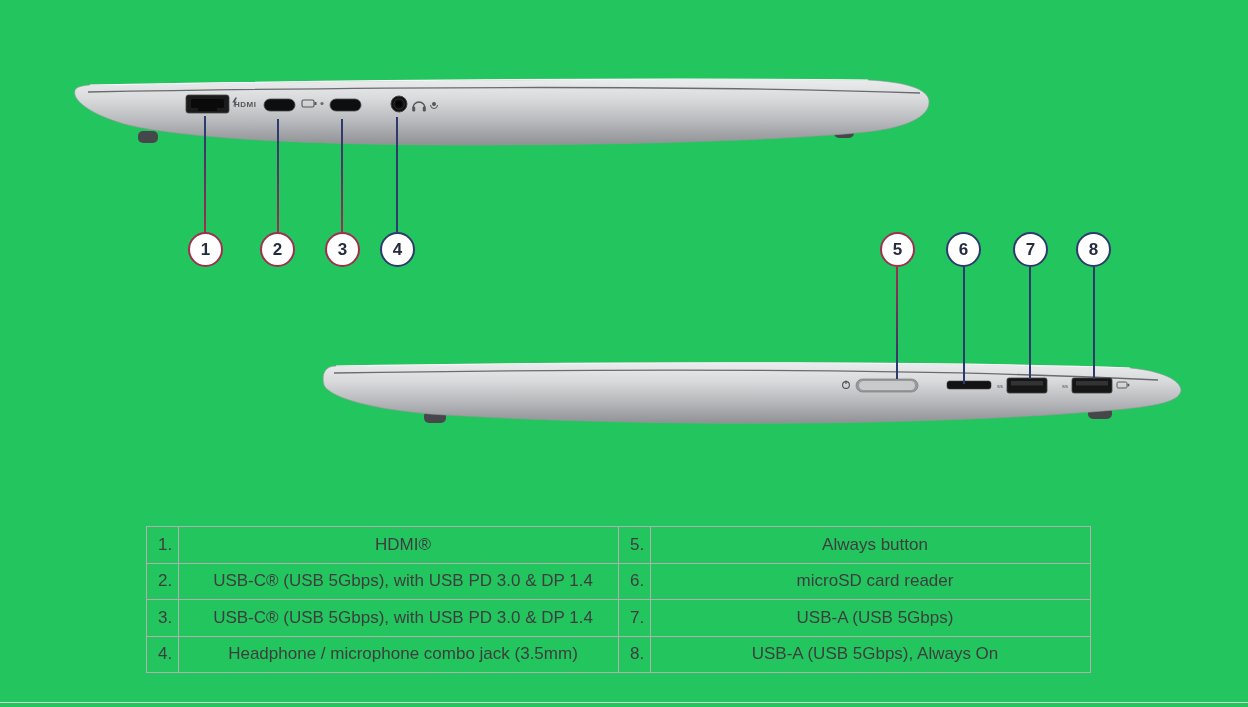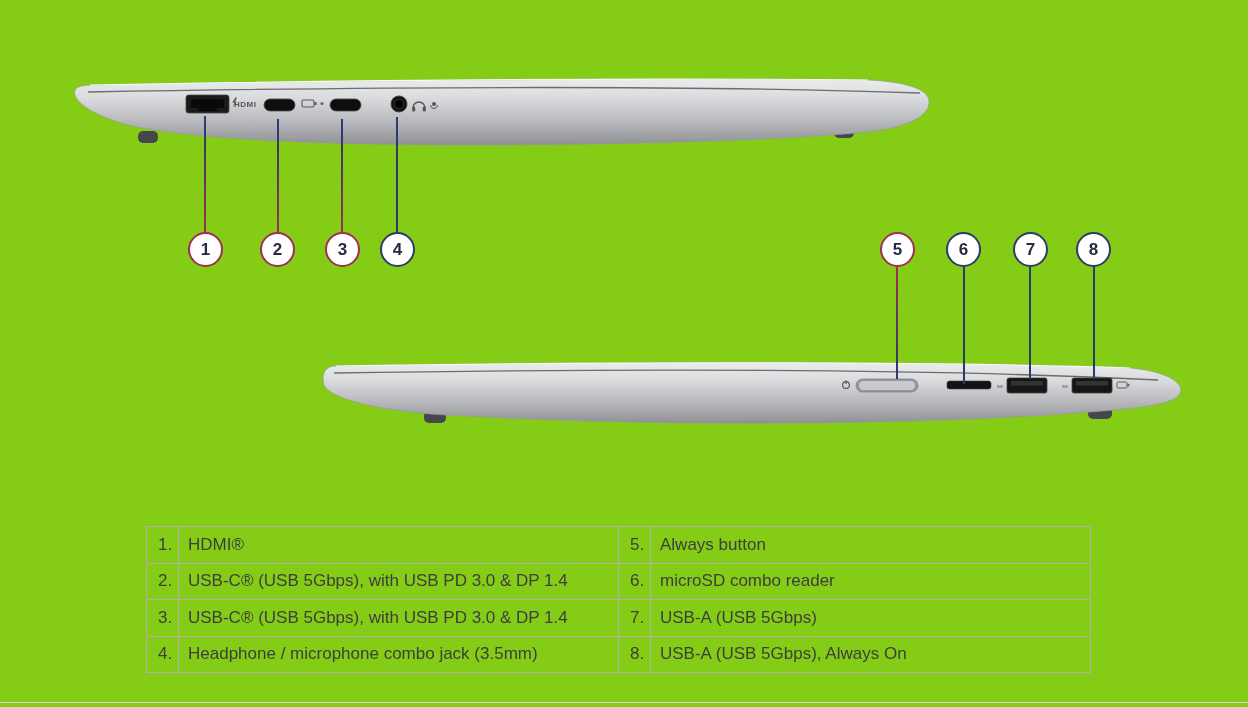--- a/index.html
+++ b/index.html
@@ -1,20 +1,20 @@
 <!DOCTYPE html>
 <html><head>
 <meta charset="utf-8">
 <style>
   * { margin:0; padding:0; box-sizing:border-box; }
   html,body { background:#ffffff; }
   body { font-family:"Liberation Sans","DejaVu Sans",sans-serif; }
   :root { --navy:#2e3a6b; --crimson:#a02f4f; }
 
-  .page { position:relative; width:1248px; height:707px; background:#84cc16; overflow:hidden; }
+  .page { position:relative; width:1248px; height:707px; background:#22c55e; overflow:hidden; }
 
   .laptop-svg { position:absolute; }
   #laptop-left  { left:68px;  top:55px; }
   #laptop-right { left:310px; top:342px; }
 
   .callout {
     position:absolute; width:35px; height:35px;
     border:2.5px solid var(--navy); border-radius:50%;
     background:#ffffff; display:flex; align-items:center; justify-content:center;
     z-index:3;
@@ -29,21 +29,21 @@
   .ports-table {
     position:absolute; left:146px; top:526px; width:944px;
     border-collapse:collapse; table-layout:fixed;
   }
   .ports-table td {
     border:1px solid #b0b0b0; height:36.5px;
     font-size:17px; color:#3e3e3e; vertical-align:middle;
     white-space:nowrap; overflow:hidden;
   }
   td.num-cell  { width:32px;  padding-left:11px; }
-  td.desc-cell { width:440px; padding-left:9px; }
+  td.desc-cell { width:440px; padding-left:9px;text-align:center; }
 
   .bottom-rule { position:absolute; left:0; top:702px; width:1248px; height:1px; background:#d2d2d2; }
 </style>
 </head>
 <body>
 
 <div class="page">
 
   <svg id="laptop-left" class="laptop-svg" width="872" height="105" viewBox="0 0 872 105">
     <defs>
@@ -192,21 +192,21 @@
       <tr>
         <td class="num-cell">1.</td>
         <td class="desc-cell">HDMI®</td>
         <td class="num-cell">5.</td>
         <td class="desc-cell">Always button</td>
       </tr>
       <tr>
         <td class="num-cell">2.</td>
         <td class="desc-cell">USB-C® (USB 5Gbps), with USB PD 3.0 &amp; DP 1.4</td>
         <td class="num-cell">6.</td>
-        <td class="desc-cell">microSD combo reader</td>
+        <td class="desc-cell">microSD card reader</td>
       </tr>
       <tr>
         <td class="num-cell">3.</td>
         <td class="desc-cell">USB-C® (USB 5Gbps), with USB PD 3.0 &amp; DP 1.4</td>
         <td class="num-cell">7.</td>
         <td class="desc-cell">USB-A (USB 5Gbps)</td>
       </tr>
       <tr>
         <td class="num-cell">4.</td>
         <td class="desc-cell">Headphone / microphone combo jack (3.5mm)</td>

